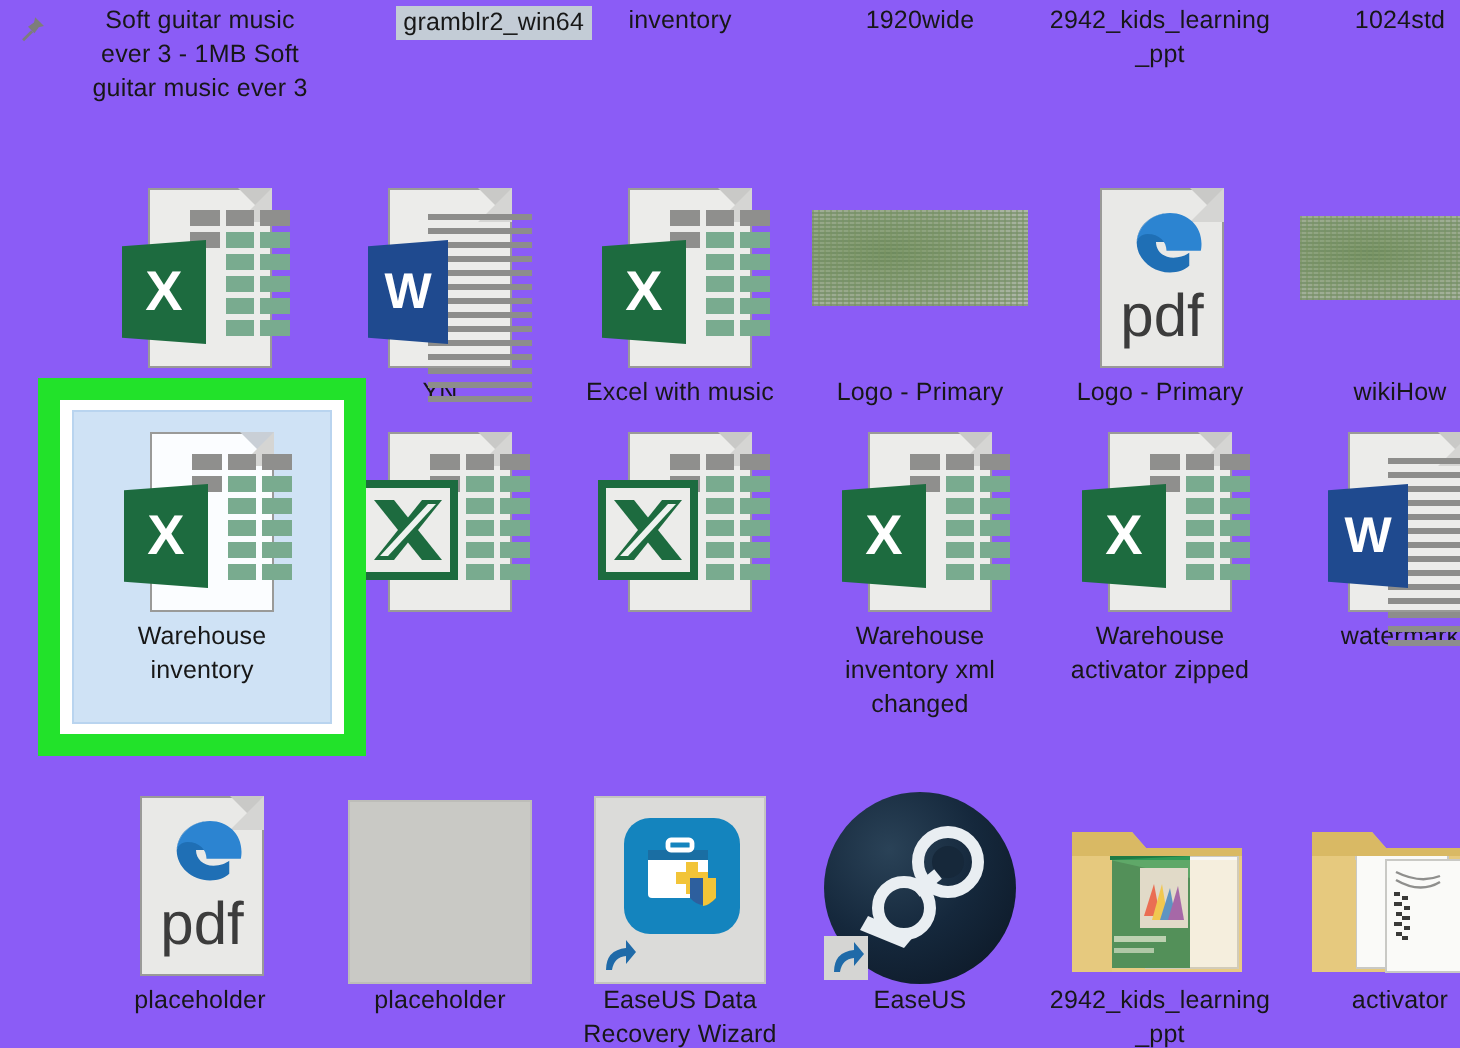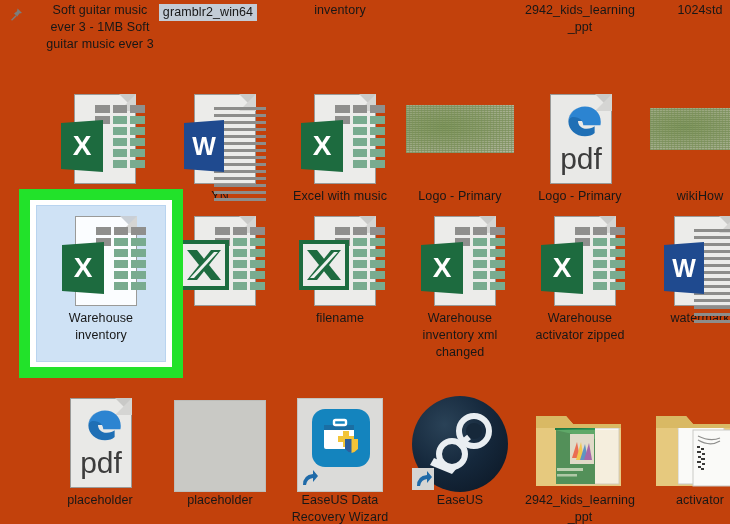--- a/index.html
+++ b/index.html
@@ -12,21 +12,21 @@
     overflow: hidden;
     background: #d5d5d3;
     font-family: "Liberation Sans", sans-serif;
     color: #1a1a1a;
     position: relative;
     -webkit-font-smoothing: antialiased;
   }
   #desktop {
     position: absolute;
     inset: 0;
-    background: #c2410c;
+    background: #8b5cf6;
   }
 
   
   .cell {
     position: absolute;
     width: 120px;
     text-align: center;
   }
   .thumb {
     height: 100px;
@@ -241,25 +241,28 @@
   <svg id="pin" viewBox="0 0 16 16">
     <g fill="#7d7d7b">
       <path d="M9.6 1.6 L14 6 L11.4 6.6 L9.2 9.6 L6 6.4 L9 4.2 Z"></path>
       <rect x="2.6" y="10.2" width="6.4" height="1.4" transform="rotate(-45 5.8 10.9)"></rect>
     </g>
   </svg>
 
   <div class="cell" style="left:40px; top:2px;">
     <div class="label">Soft guitar music ever 3 - 1MB Soft guitar music ever 3</div>
   </div>
-  <div class="cell" style="left:148px; top:2px;">
+  <div class="cell" style="left:176px; top:2px;text-align:right;">
     <div class="label sel">gramblr2_win64</div>
   </div>
   <div class="cell" style="left:280px; top:2px;">
     <div class="label">inventory</div>
+  </div>
+  <div class="cell" style="left:400px; top:2px;">
+    <div class="label">1920wide</div>
   </div>
   <div class="cell" style="left:520px; top:2px;">
     <div class="label">2942_kids_learning_ppt</div>
   </div>
   <div class="cell" style="left:640px; top:2px;">
     <div class="label">1024std</div>
   </div>
 
   <div class="cell" style="left:40px; top:88px;">
     <div class="thumb">
@@ -543,21 +546,20 @@
         </div>
         <div class="xlegacy">
           <svg width="42" height="42" viewBox="0 0 42 42">
             <path d="M4 6 L14 6 L38 36 L28 36 Z" fill="#1d6b3f"></path>
             <path d="M28 6 L38 6 L14 36 L4 36 Z" fill="#1d6b3f"></path>
             <path d="M31 8 L35 8 L11 34 L7 34 Z" fill="#eef2ef"></path>
           </svg>
         </div>
       </div>
     </div>
-    <div class="label">filename</div>
   </div>
 
   <div class="cell" style="left:400px; top:210px;">
     <div class="thumb">
       <div class="doc">
         <div class="page">
             <span class="fold"></span>
           <div class="sheet">
             <div class="srow">
                 <span class="sc h"></span>

